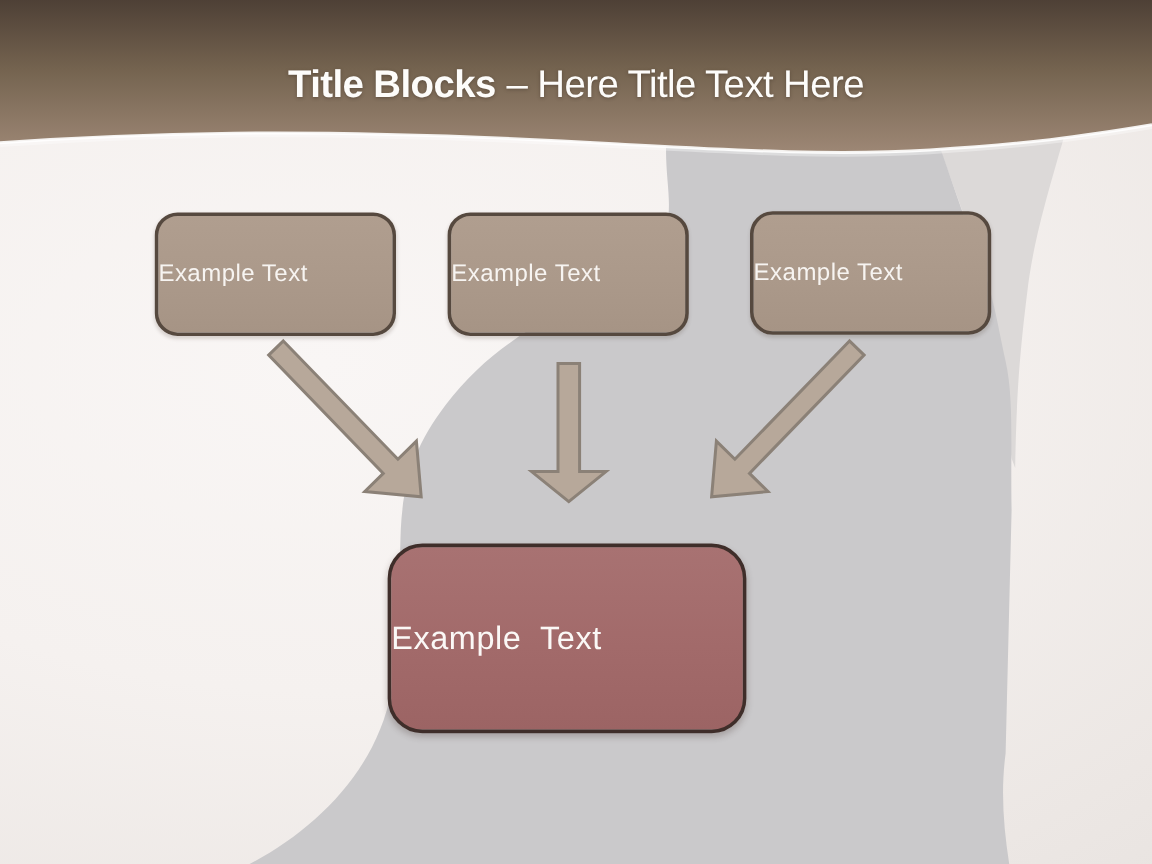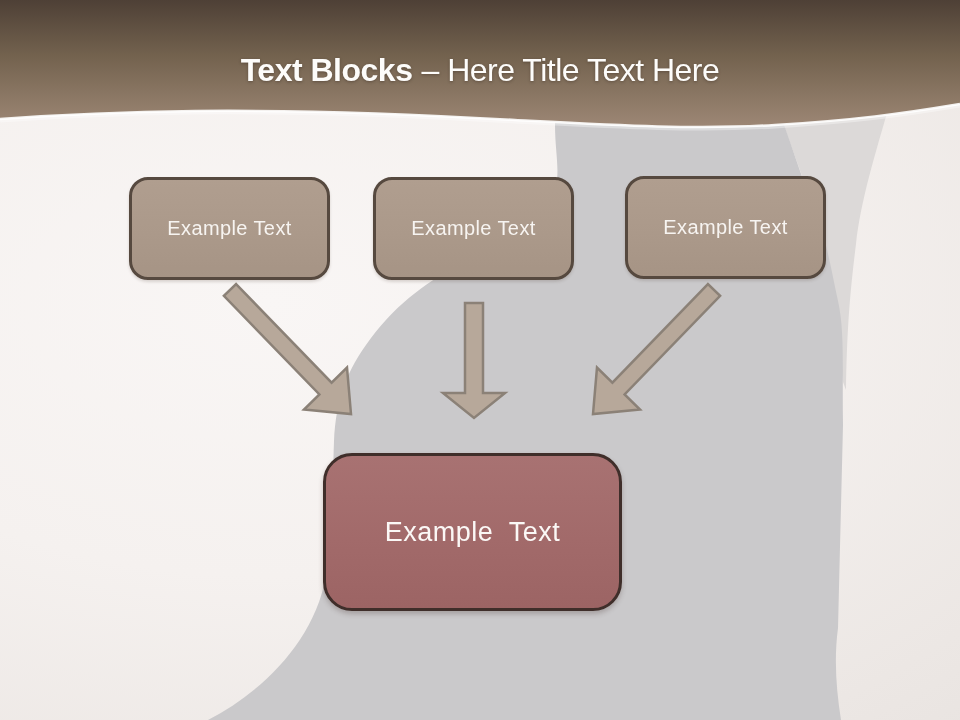--- a/index.html
+++ b/index.html
@@ -26,21 +26,21 @@
     letter-spacing:-0.5px;
     text-shadow:0 1px 3px rgba(55,42,33,.45);
     white-space:nowrap;
   }
   .slide-title .t-bold{font-weight:bold;}
   .slide-title .t-rest{font-weight:normal;margin-left:9px;}
 
   .block{
     position:absolute;z-index:2;
     box-sizing:border-box;
-    display:flex;align-items:center;justify-content:center;
+    display:flex;align-items:center;
     text-align:center;
     border-radius:19px;
     cursor:default;
   }
   .src-block{
     width:201px;height:103px;
     background:linear-gradient(180deg,#b09e8f 0%,#ab998a 55%,#a69485 100%);
     border:3px solid #56493f;
     color:#f7f4f1;
     font-size:20px;letter-spacing:.4px;
@@ -116,16 +116,16 @@
     </defs>
 
     <path d="M0,119 C55,115 115,112 195,111 C295,110 410,114 515,120 C610,125 695,130 775,125 C855,120 900,114 960,104" fill="none" stroke="#ffffff" stroke-width="7" opacity="0.35"></path>
 
     <path d="M0,0 H960 V104 C900,114 855,120 775,125 C695,130 610,125 515,120 C410,114 295,110 195,111 C115,112 55,115 0,119 Z" fill="url(#bandGrad)"></path>
 
     <path d="M0,119 C55,115 115,112 195,111 C295,110 410,114 515,120 C610,125 695,130 775,125 C855,120 900,114 960,104" fill="none" stroke="#ffffff" stroke-width="2.5" opacity="0.9"></path>
   </svg>
 
   <div class="slide-title">
-    <span class="t-bold">Text Blocks</span><span class="t-rest">– Here Title Text Here</span>
+    <span class="t-bold">Title Blocks</span><span class="t-rest">– Here Title Text Here</span>
   </div>
 
 </div>
 
 </body></html>

